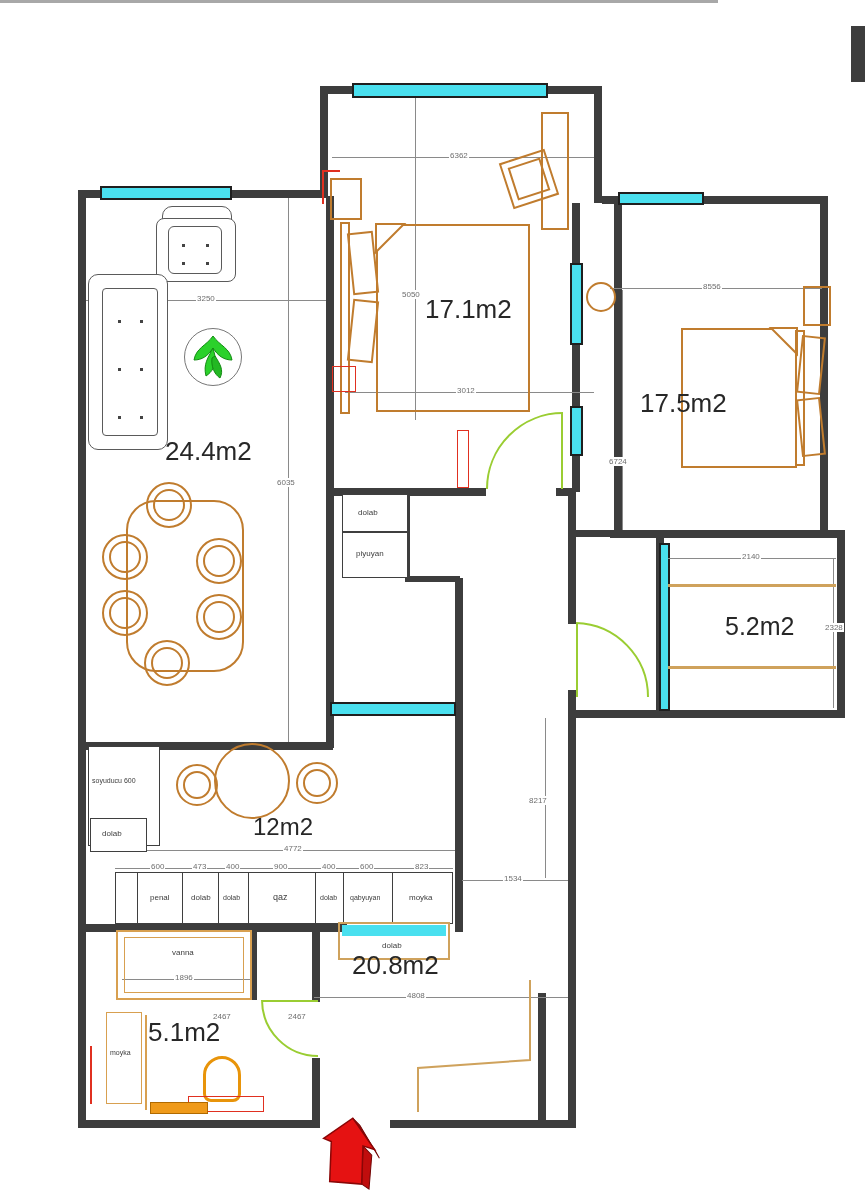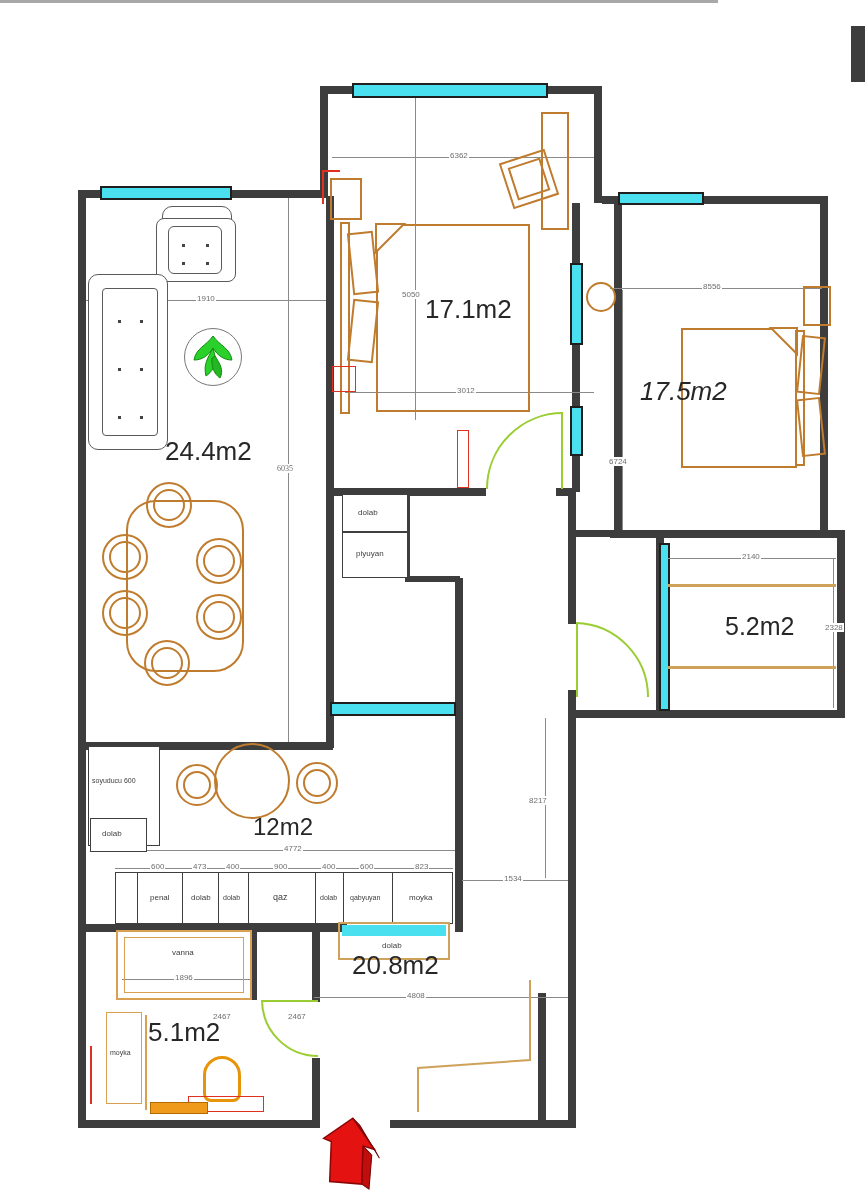--- a/index.html
+++ b/index.html
@@ -90,23 +90,23 @@
   <div class="dlab" style="left:449px;top:151px;">6362</div>
   <div class="dimline" style="left:415px;top:98px;width:1px;height:322px;"></div>
   <div class="dlab" style="left:401px;top:290px;">5050</div>
   <div class="dimline" style="left:345px;top:392px;width:249px;height:1px;"></div>
   <div class="dlab" style="left:456px;top:386px;">3012</div>
   <div class="dimline" style="left:610px;top:288px;width:212px;height:1px;"></div>
   <div class="dlab" style="left:702px;top:282px;">8556</div>
   <div class="dimline" style="left:622px;top:290px;width:1px;height:240px;"></div>
   <div class="dlab" style="left:608px;top:457px;">6724</div>
   <div class="dimline" style="left:86px;top:300px;width:240px;height:1px;"></div>
-  <div class="dlab" style="left:196px;top:294px;">1910</div>
+  <div class="dlab" style="left:196px;top:294px;">3250</div>
   <div class="dimline" style="left:288px;top:198px;width:1px;height:544px;"></div>
-  <div class="dlab" style="left:276px;top:464px;font-family:Liberation Serif, serif;">6035</div>
+  <div class="dlab" style="left:276px;top:478px;">6035</div>
   <div class="dimline" style="left:668px;top:558px;width:168px;height:1px;"></div>
   <div class="dlab" style="left:741px;top:552px;">2140</div>
   <div class="dimline" style="left:833px;top:558px;width:1px;height:150px;"></div>
   <div class="dlab" style="left:824px;top:623px;">2328</div>
   <div class="dimline" style="left:545px;top:718px;width:1px;height:160px;"></div>
   <div class="dlab" style="left:528px;top:796px;">8217</div>
   <div class="dimline" style="left:462px;top:880px;width:106px;height:1px;"></div>
   <div class="dlab" style="left:503px;top:874px;">1534</div>
   <div class="dimline" style="left:137px;top:850px;width:318px;height:1px;"></div>
   <div class="dlab" style="left:283px;top:844px;">4772</div>
@@ -256,20 +256,20 @@
 
   <svg style="left:314px;top:1112px;" width="70" height="80">
     <g transform="rotate(8 35 40)">
       <polygon points="34,6 60,34 66,42 42,12" fill="#9c0a0a" stroke="#700505" stroke-width="1"></polygon>
       <polygon points="48,32 58,40 60,74 52,70" fill="#c00d0d" stroke="#700505" stroke-width="1"></polygon>
       <polygon points="8,30 34,6 60,34 48,32 52,70 20,72 16,32" fill="#e51212" stroke="#8a0606" stroke-width="1.5"></polygon>
     </g>
   </svg>
 
   <div class="area" style="left:425px;top:295px;">17.1m2</div>
-  <div class="area" style="left:640px;top:377px;font-style:italic;">17.5m2</div>
+  <div class="area" style="left:640px;top:389px;">17.5m2</div>
   <div class="area" style="left:165px;top:437px;">24.4m2</div>
   <div class="area" style="left:725px;top:612px;font-size:25px;">5.2m2</div>
   <div class="area" style="left:253px;top:813px;font-size:24px;">12m2</div>
   <div class="area" style="left:352px;top:951px;">20.8m2</div>
   <div class="area" style="left:148px;top:1018px;">5.1m2</div>
 
 </div>
 
 </body></html>

